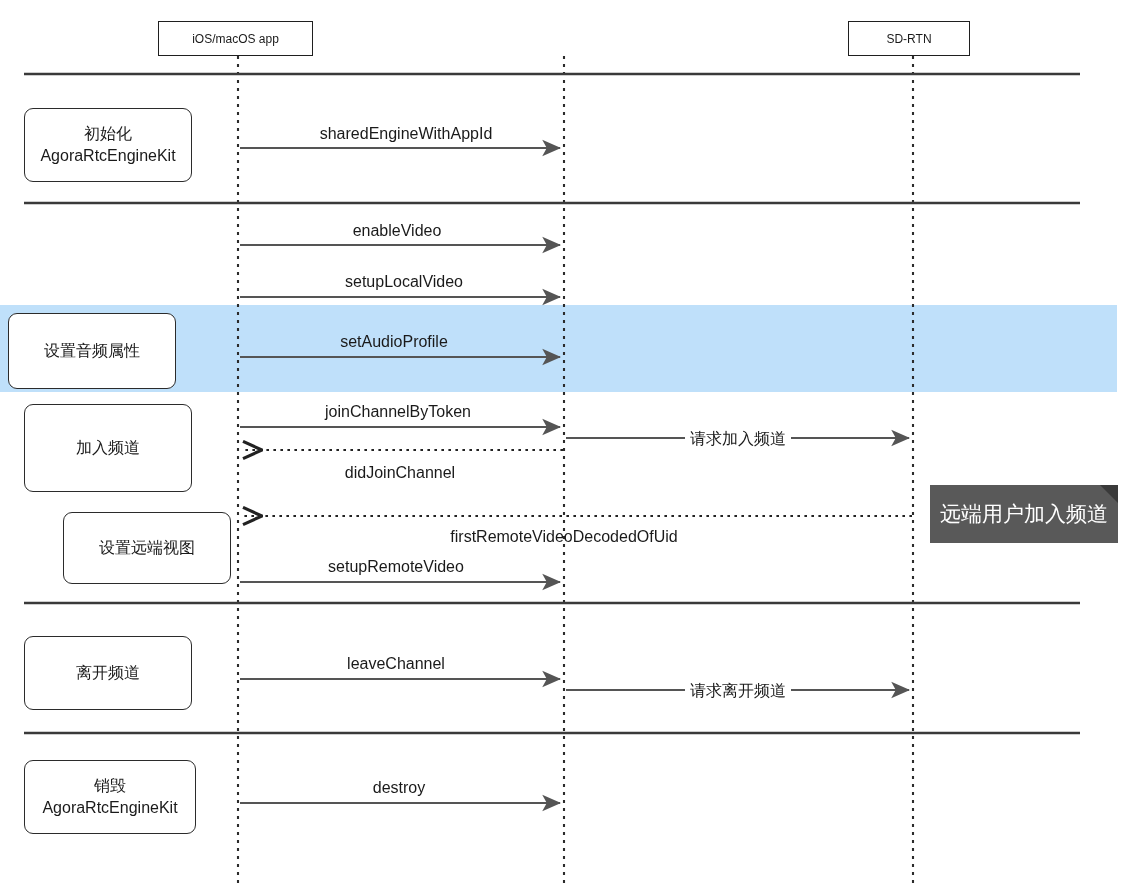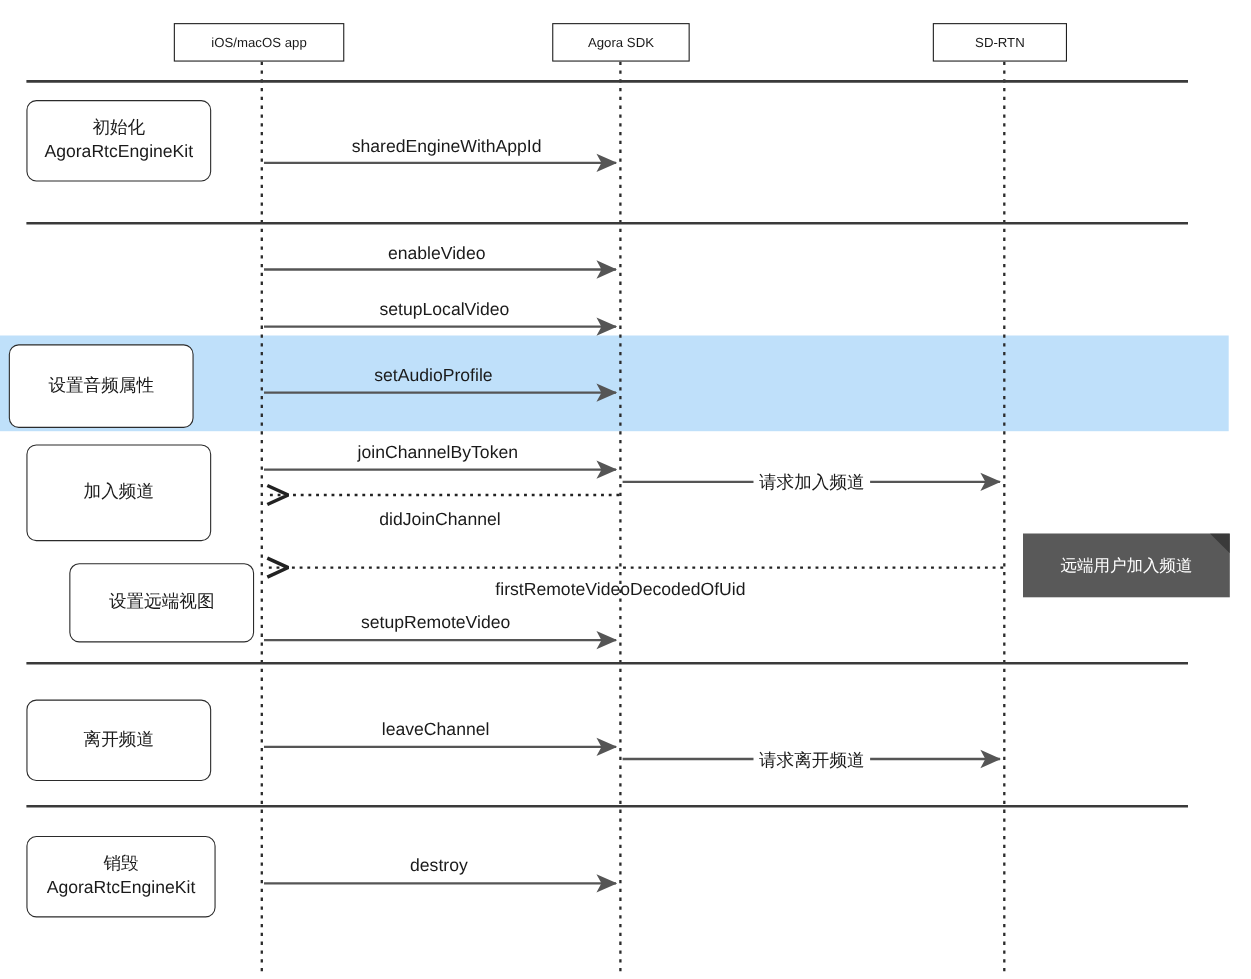--- a/index.html
+++ b/index.html
@@ -78,21 +78,21 @@
     padding: 0 5px;
   }
 
   
   .note {
     position: absolute;
     box-sizing: border-box;
     display: flex;
     align-items: center;
     justify-content: center;
-    font-size: 15px;
+    font-size: 21px;
     color: #ffffff;
     white-space: nowrap;
     z-index: 6;
   }
   .note-fold {
     position: absolute;
     top: 0;
     right: 0;
     width: 18px;
     height: 18px;
@@ -156,28 +156,25 @@
 
       <line x1="563" y1="450" x2="243" y2="450" marker-end="url(#arrow-open)"></line>
 
       <line x1="912" y1="516" x2="243" y2="516" marker-end="url(#arrow-open)"></line>
     </g>
   </svg>
 
   <div class="participant" style="left:158px; top:21px; width:155px; height:35px;">
     <span>iOS/macOS app</span>
   </div>
-  <div class="participant" style="left:502px; top:21px; width:125px; height:35px;">
-    <span>Agora SDK</span>
-  </div>
   <div class="participant" style="left:848px; top:21px; width:122px; height:35px;">
     <span>SD-RTN</span>
   </div>
 
-  <div class="step-box" style="left:24px; top:91px; width:168px; height:74px;">
+  <div class="step-box" style="left:24px; top:108px; width:168px; height:74px;">
     <span class="ln">初始化</span>
     <span class="ln">AgoraRtcEngineKit</span>
   </div>
 
 
   <div class="step-box" style="left:8px; top:313px; width:168px; height:76px;">
     <span class="ln">设置音频属性</span>
   </div>
 
   <div class="step-box" style="left:24px; top:404px; width:168px; height:88px;">

